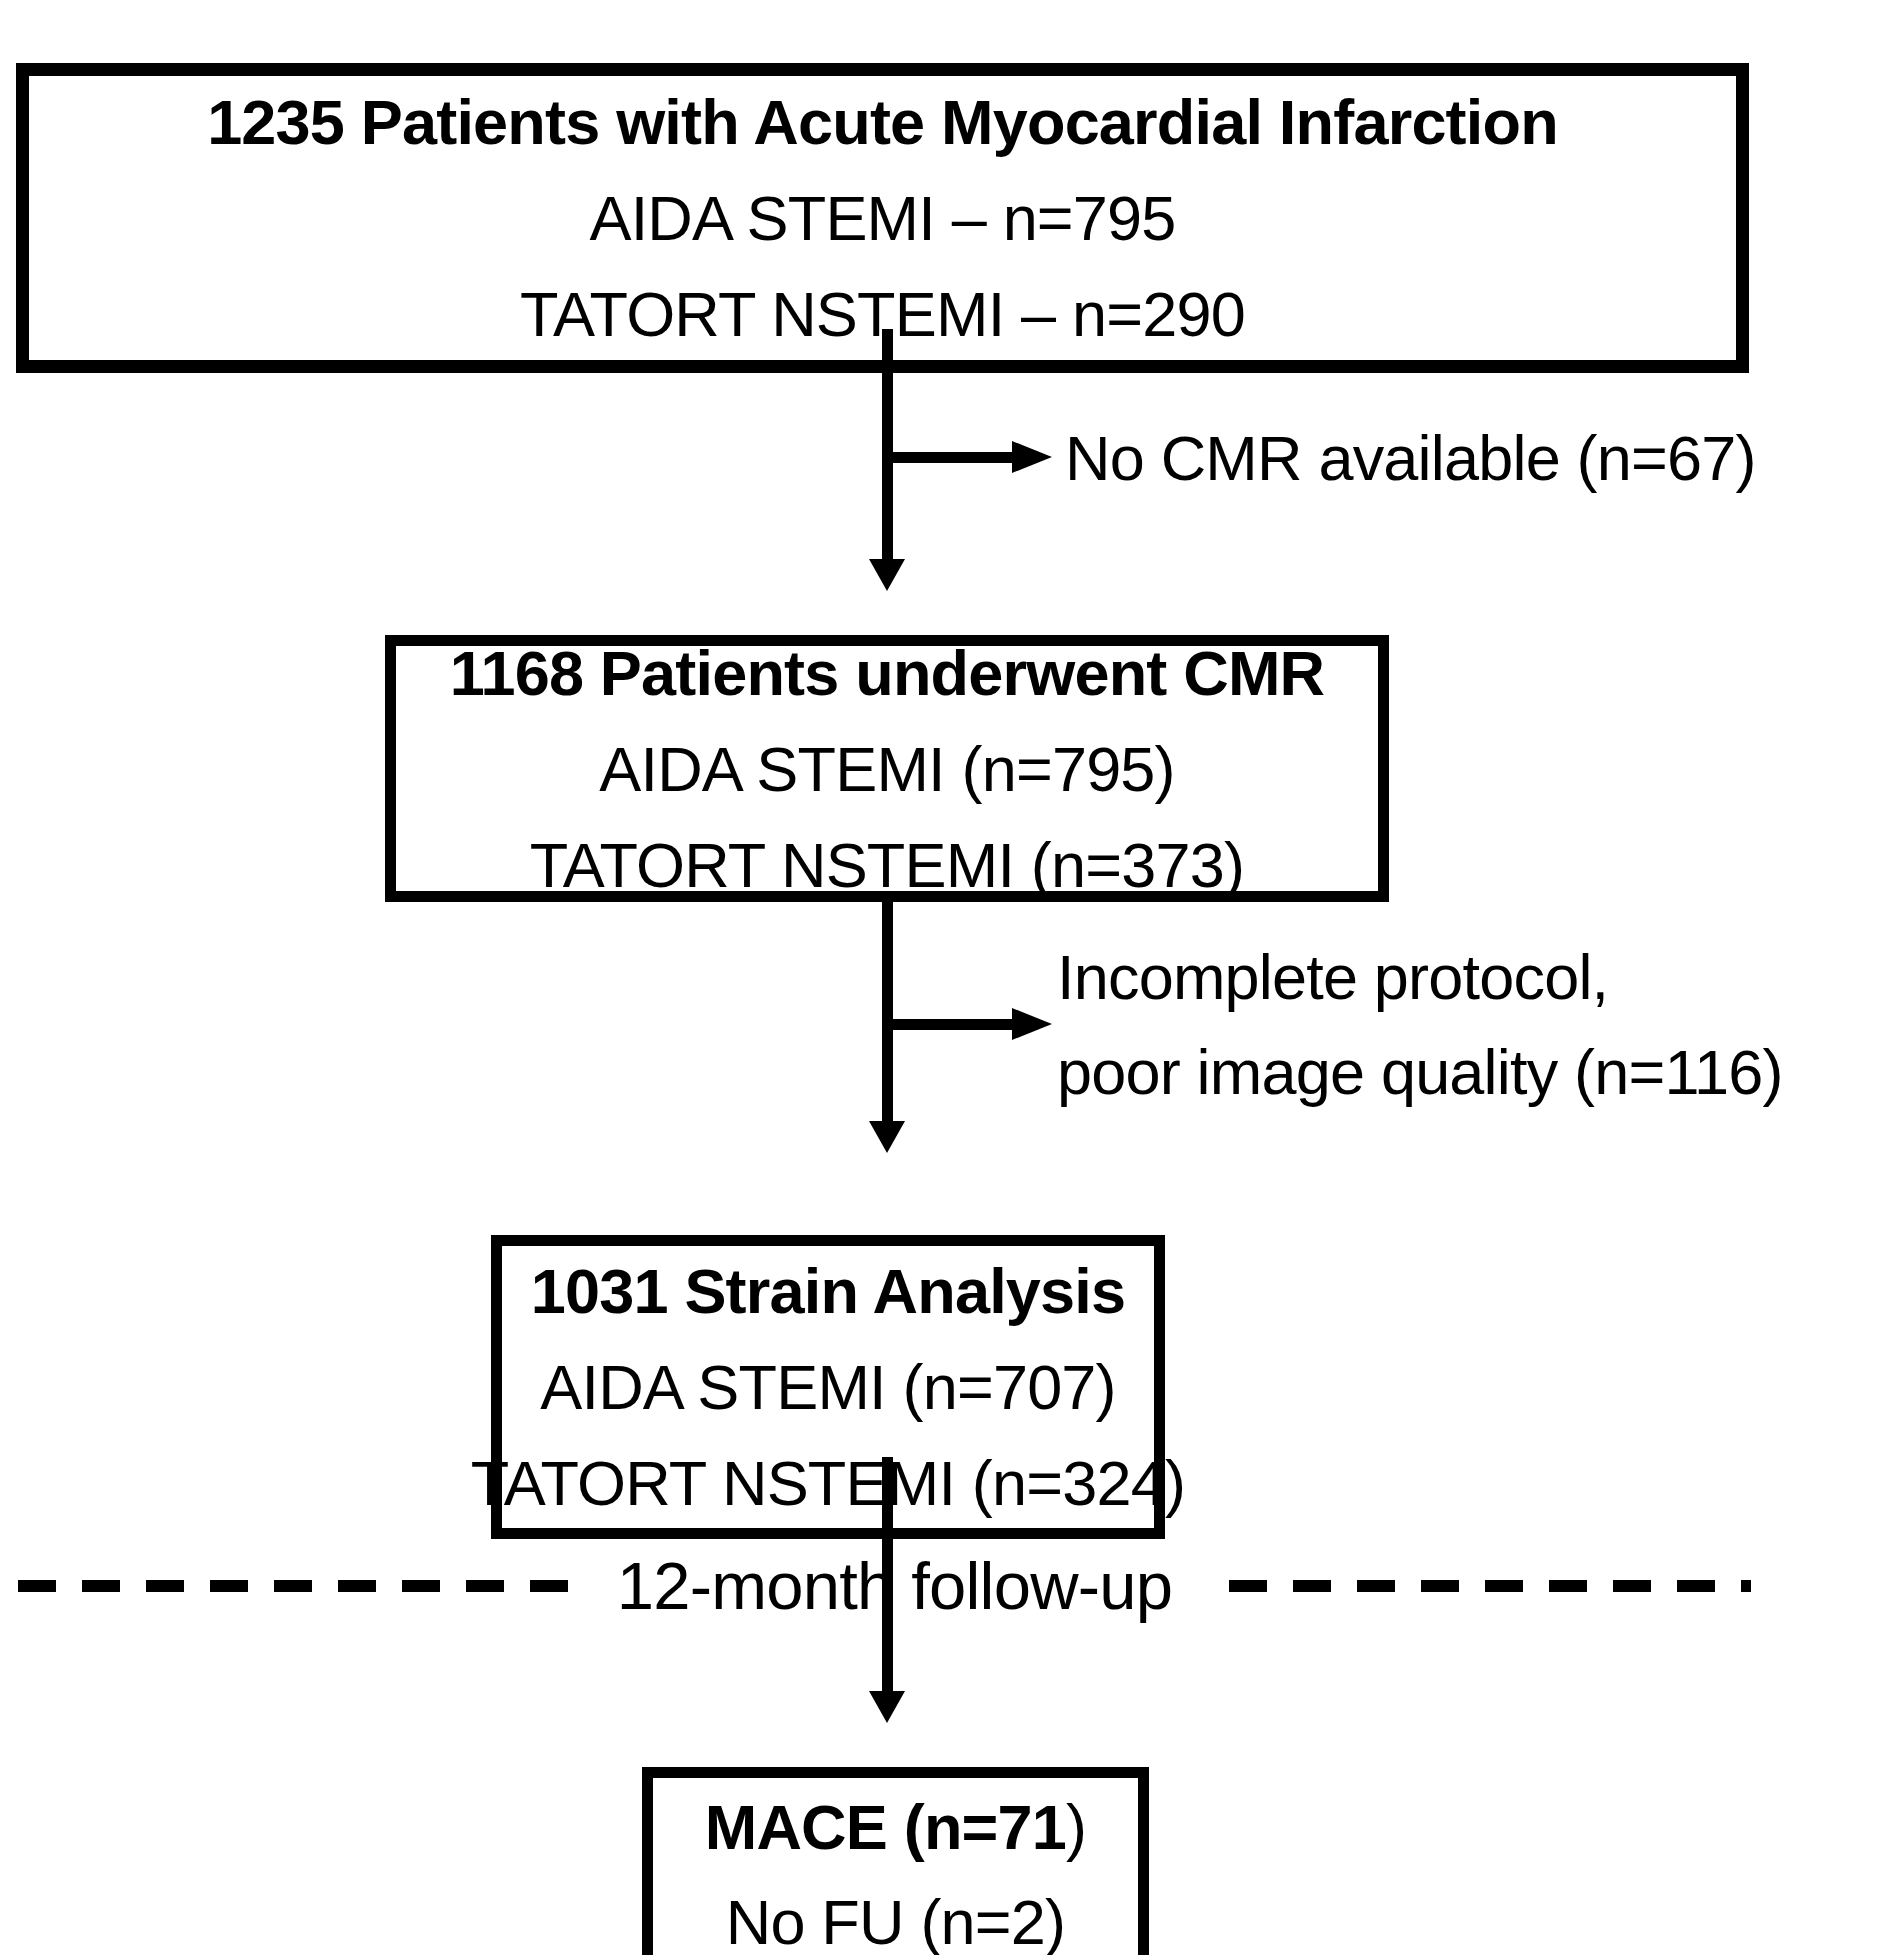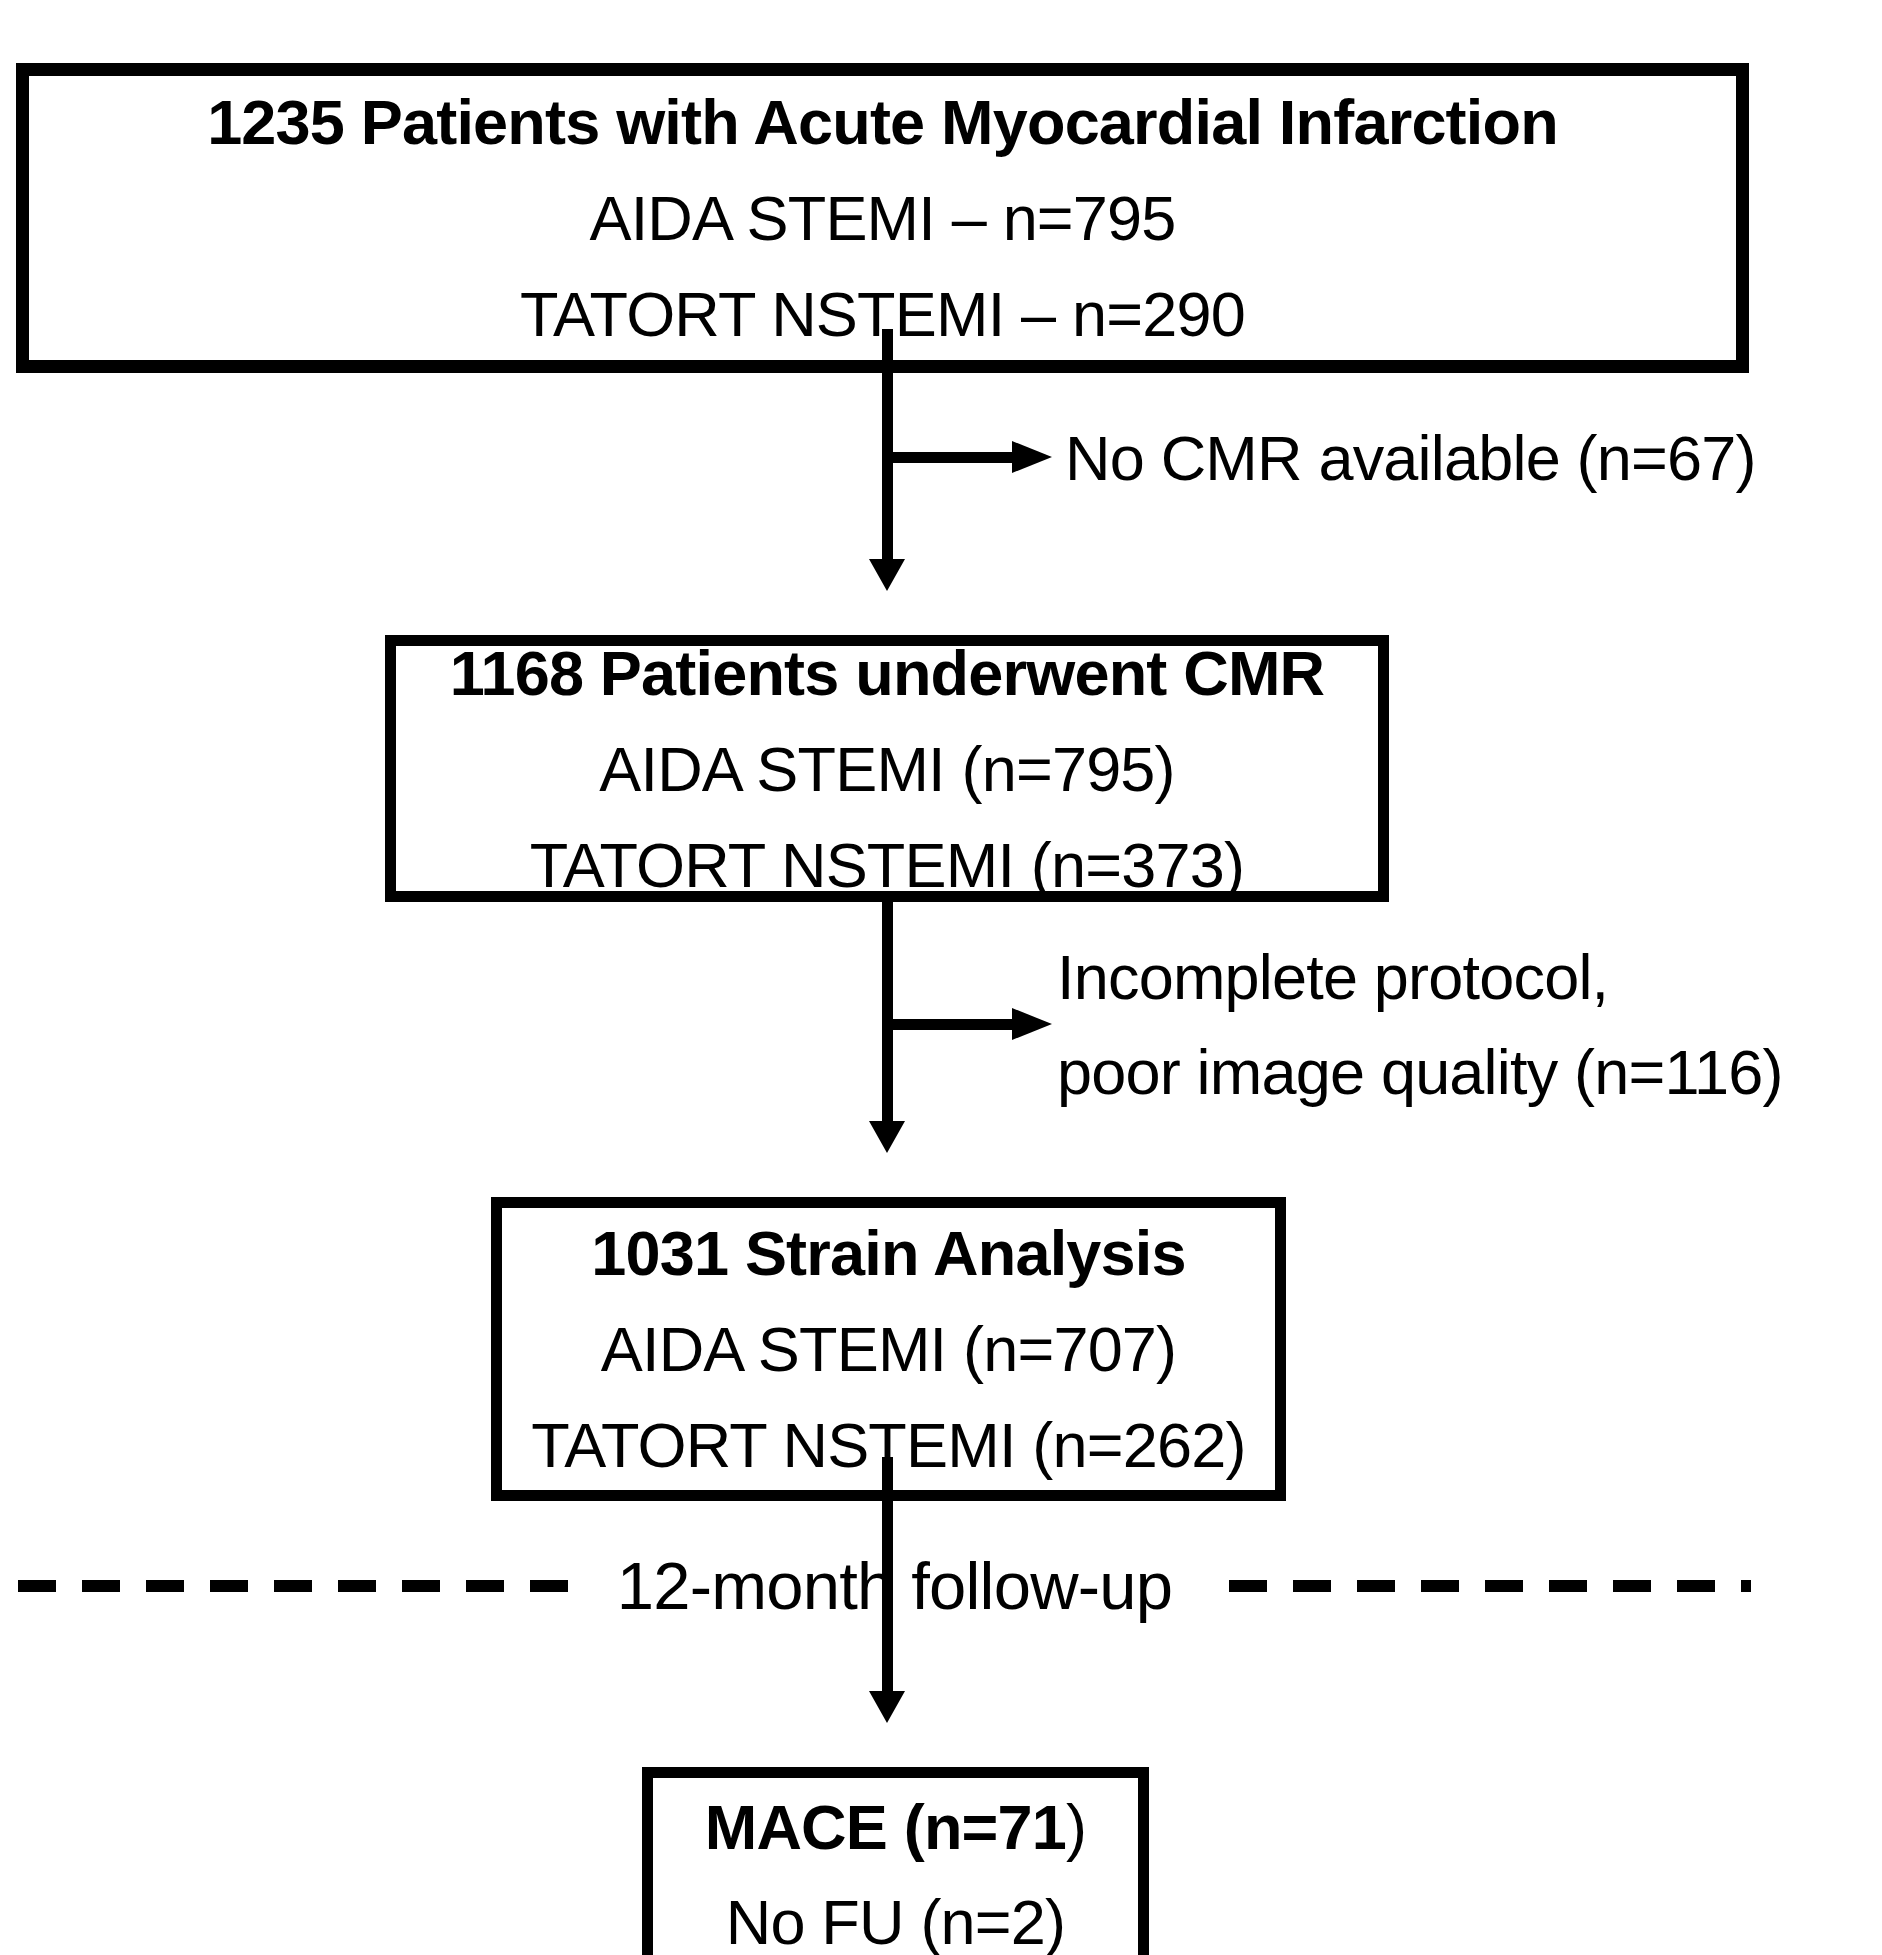--- a/index.html
+++ b/index.html
@@ -32,21 +32,21 @@
     font-size: 63px;
     line-height: 96px;
     letter-spacing: -0.8px;
     white-space: nowrap;
   }
   .flowbox .title {
     font-weight: 700;
   }
   #box-acute-mi   { left: 16px;  top: 19px;   width: 1733px; height: 310px; border-width: 13px; }
   #box-cmr        { left: 385px; top: 591px;  width: 1004px; height: 267px; }
-  #box-strain     { left: 491px; top: 1153px; width: 795px;  height: 304px; }
+  #box-strain     { left: 491px; top: 1191px; width: 674px;  height: 304px; }
   #box-mace       { left: 642px; top: 1723px; width: 507px;  height: 216px; }
   #box-mace .line { line-height: 95px; }
 
   .vline {
     position: absolute;
     left: 882px;
     width: 11.2px;
     background: #000000;
   }
   #vline-1 { top: 329px;  height: 233px; }
@@ -150,21 +150,21 @@
   <div class="hline" id="hline-2"></div>
   <div class="arrow-right" id="ar-2"></div>
   <div class="side-label" id="excl-2">
     <div>Incomplete protocol,</div>
     <div>poor image quality (n=116)</div>
   </div>
 
   <div class="flowbox" id="box-strain">
     <div class="line title">1031 Strain Analysis</div>
     <div class="line">AIDA STEMI (n=707)</div>
-    <div class="line">TATORT NSTEMI (n=262)</div>
+    <div class="line">TATORT NSTEMI (n=324)</div>
   </div>
 
   <div class="vline" id="vline-3"></div>
   <div class="arrow-down" id="ah-3"></div>
 
   <div class="dash-run" id="dash-left"></div>
   <div class="dash-run" id="dash-right"></div>
   <div id="divider-label">12-month follow-up</div>
 
   <div class="flowbox" id="box-mace">

